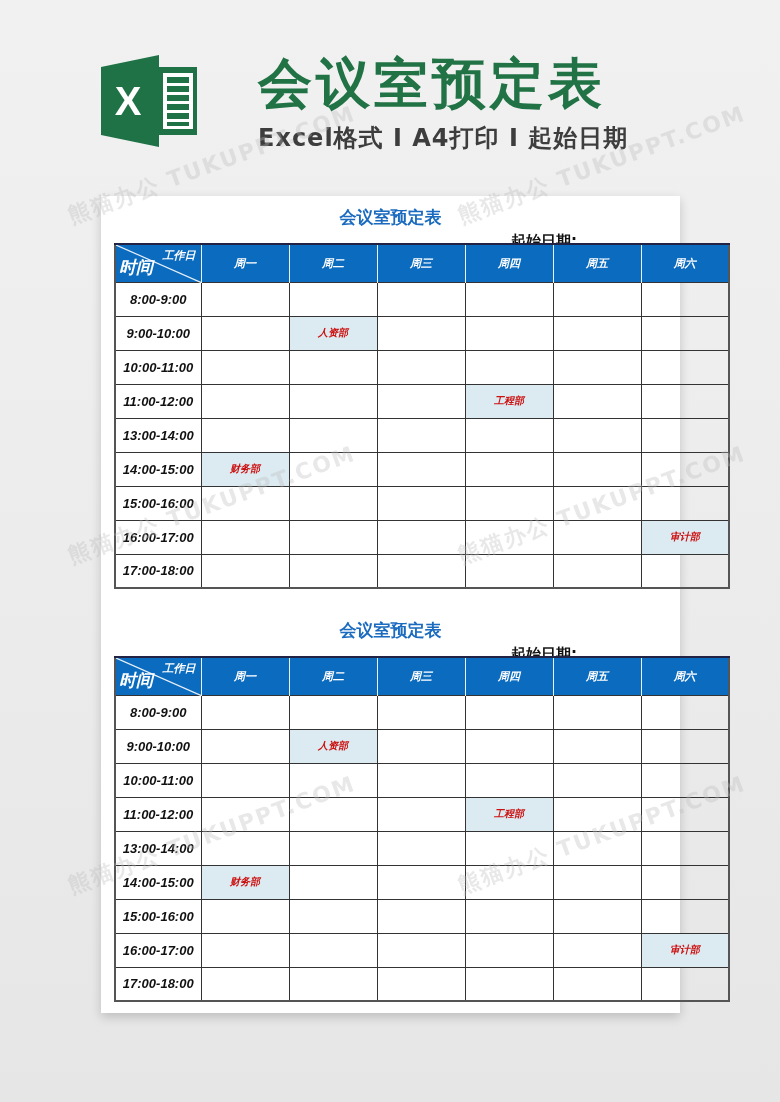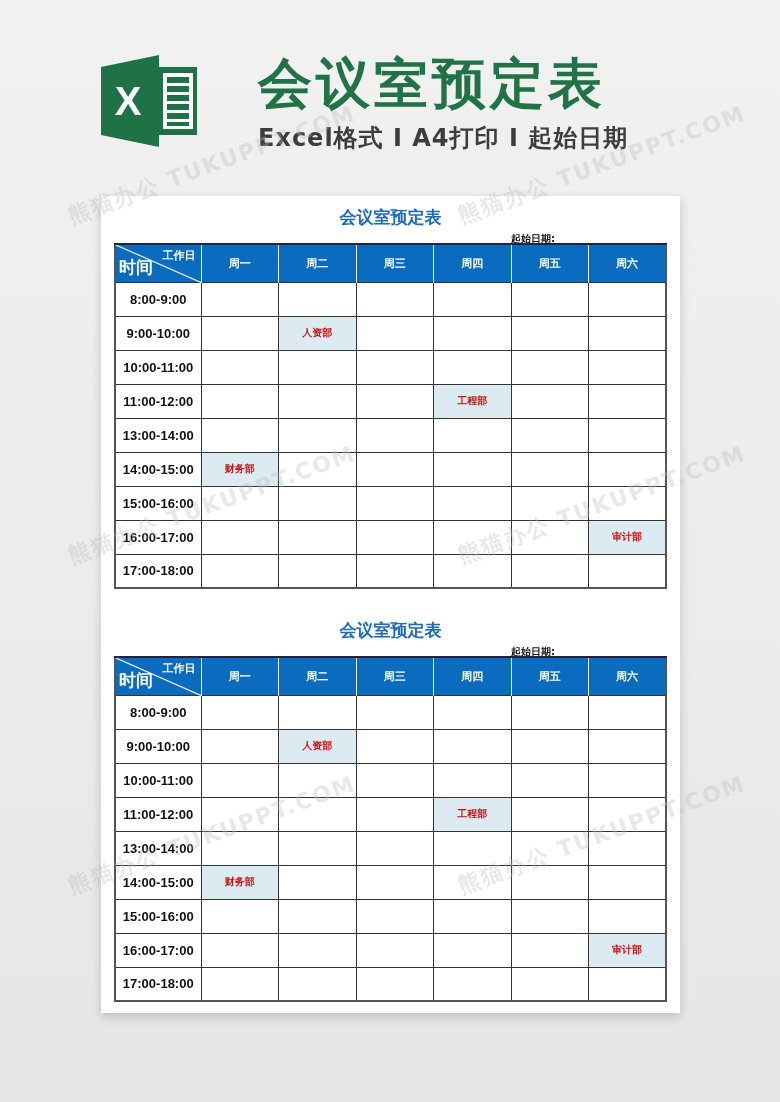--- a/index.html
+++ b/index.html
@@ -25,26 +25,27 @@
     position: absolute; left: 101px; top: 196px; width: 579px; height: 817px;
     background: #ffffff;
     box-shadow: 0 4px 10px rgba(0,0,0,0.18);
   }
   .sheet { position: absolute; left: 13px; width: 553px; }
   .sheet-title {
     position: absolute; left: 0; width: 553px; text-align: center;
     font-size: 17px; font-weight: bold; color: #1a6bbf;
   }
   .start-date {
-    position: absolute; left: 397px; font-size: 10px; font-weight: bold; color: #111;
+    position: absolute; left: 397px; font-size: 15px; font-weight: bold; color: #111;
   }
   table.grid {
-    position: absolute; left: 0; width: 553px;
+    position: absolute; left: 0; width: 616px;
     border-collapse: collapse; table-layout: fixed;
     border: 2px solid #555;
+    font-style: italic;
   }
   table.grid th {
     background: #0b6bbf; color: #fff; font-weight: bold; font-size: 11px;
     height: 38px; border-left: 1.5px solid #e8f0f8; border-top: 2px solid #224;
     text-align: center;
   }
   table.grid th.corner { position: relative; border-left: none; padding: 0; }
   .corner-top { position: absolute; right: 5px; top: 3px; font-size: 11px; }
   .corner-bottom { position: absolute; left: 3px; bottom: 3px; font-size: 17px; }
   .corner svg { position: absolute; left: 0; top: 0; }

